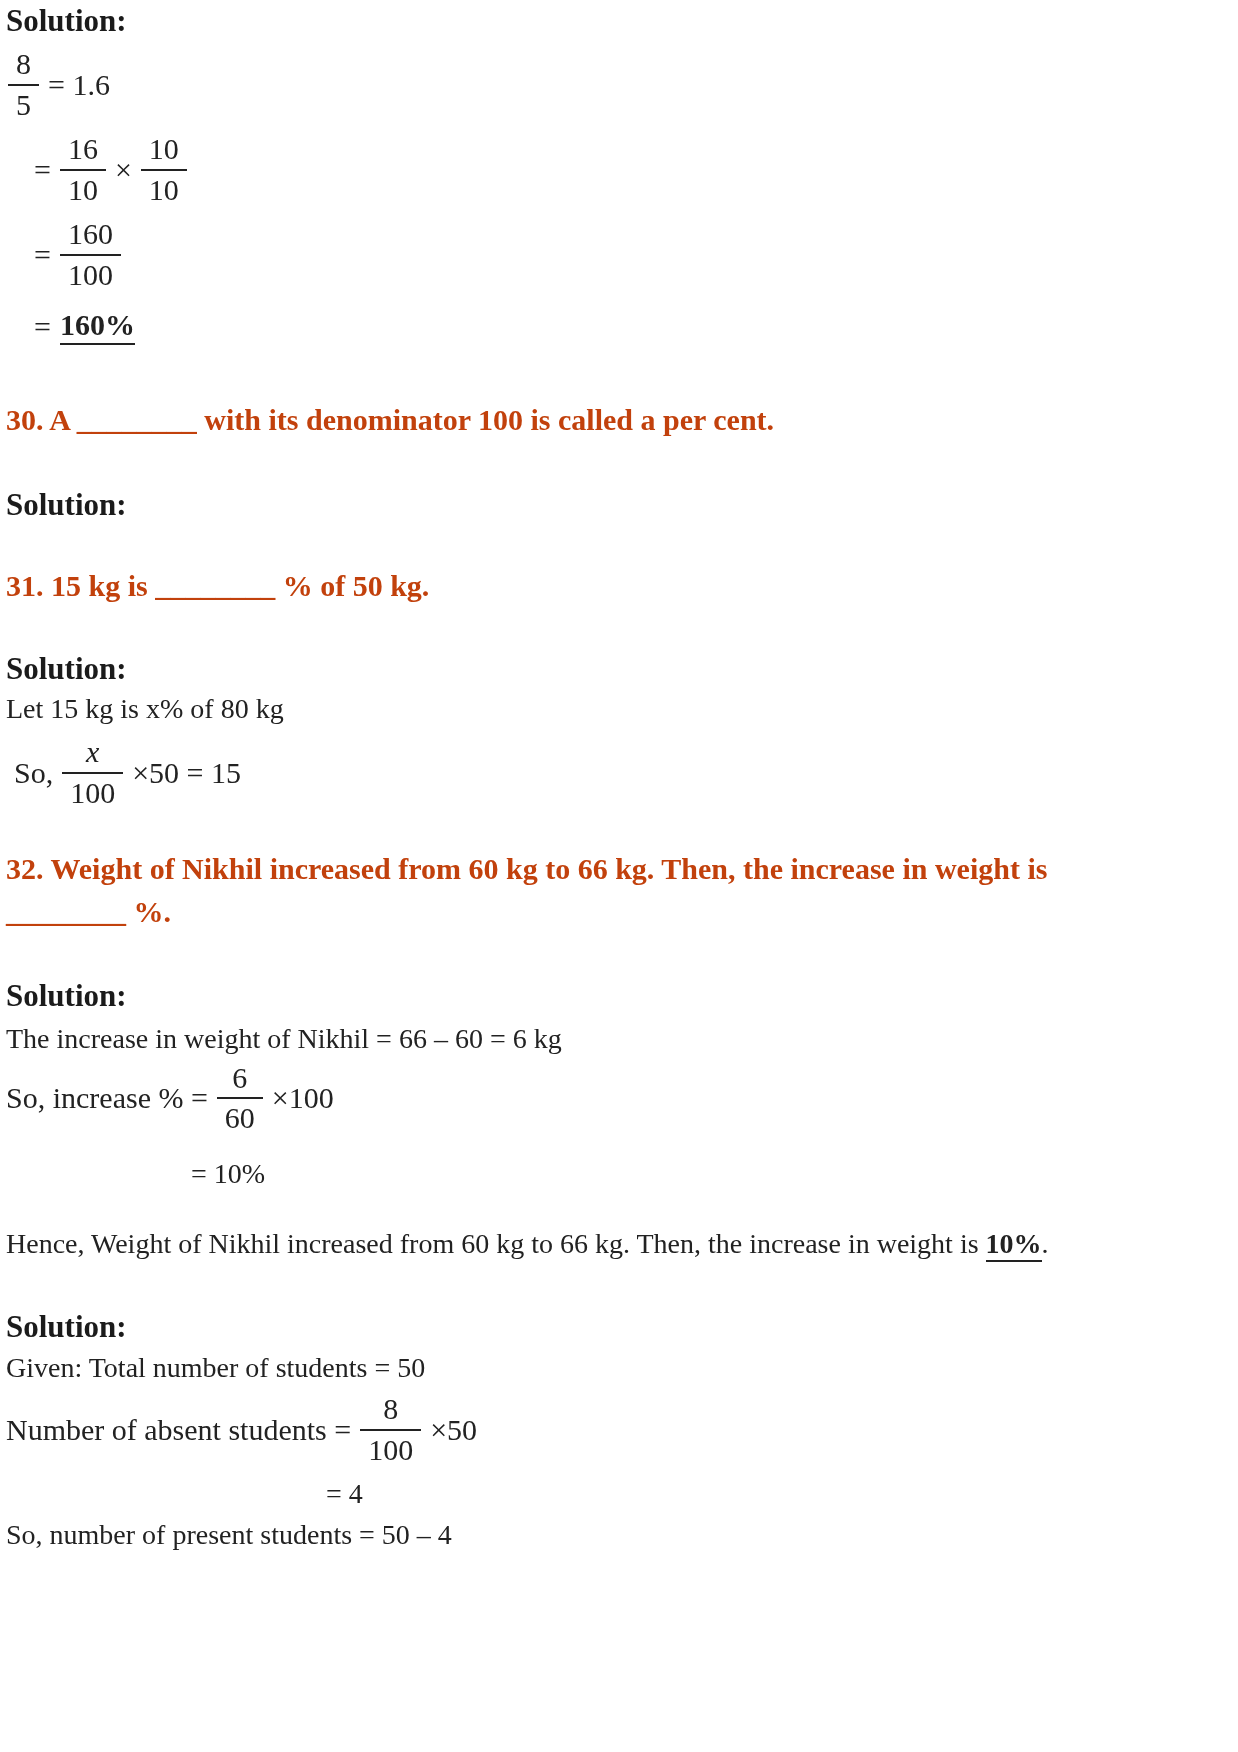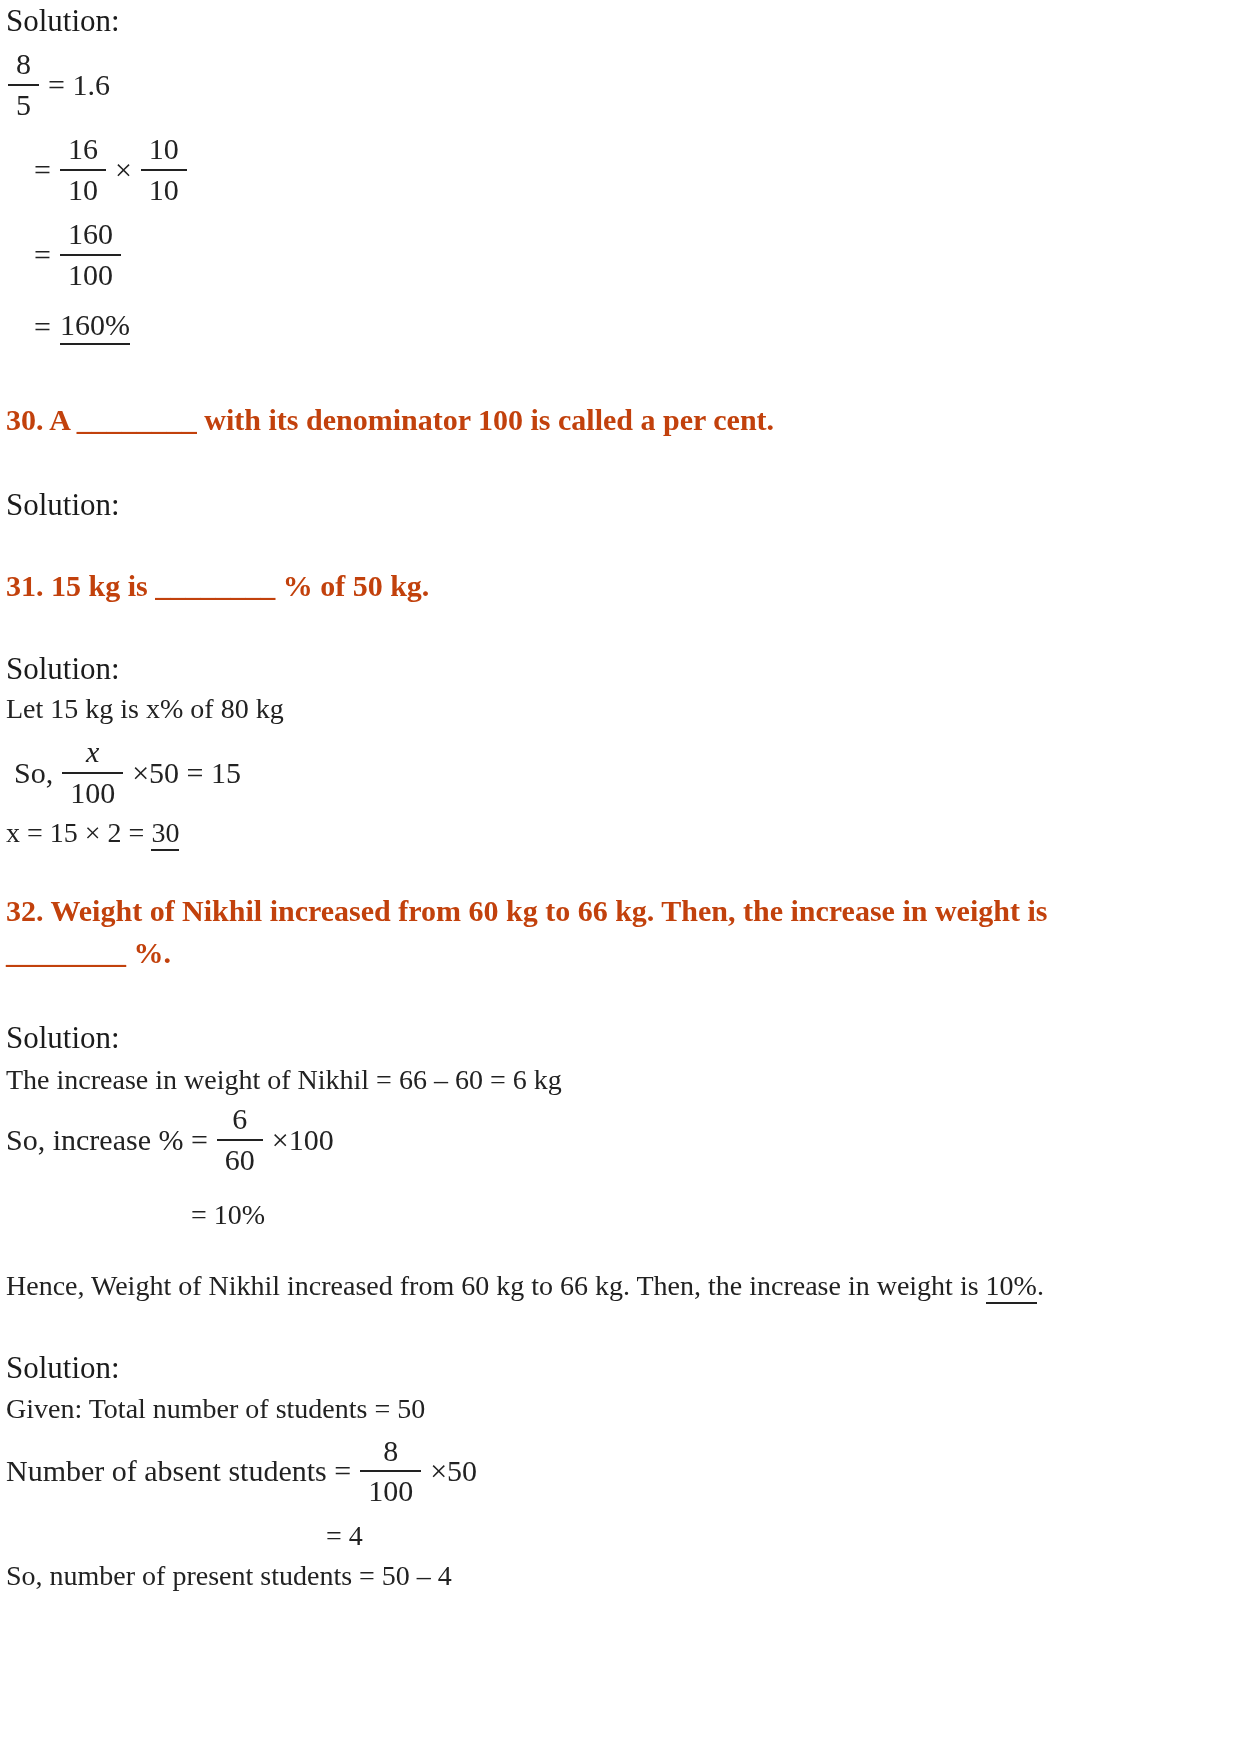--- a/index.html
+++ b/index.html
@@ -6,21 +6,21 @@
   body {
     width:1238px; height:1752px;
     background:#ffffff;
     color:#222222;
     font-family:"Liberation Serif","DejaVu Serif",serif;
     overflow:hidden;
   }
   .page { padding:2px 8px 0 6px; }
 
   .sol {
-    font-size:31px; font-weight:normal; color:#1b1b1b;
+    font-size:31px; font-weight:bold; color:#1b1b1b;
     line-height:1.2; margin:0;
   }
   .q {
     font-size:30px; font-weight:bold; color:#c2410c;
     line-height:1.42; margin:0; max-width:1105px;
   }
   .body-line {
     font-size:28px; line-height:1.3; margin:0;
   }
   .nowrap { white-space:nowrap; }
@@ -30,21 +30,21 @@
     display:flex; align-items:center; gap:9px;
   }
   .frac {
     display:inline-block; text-align:center; vertical-align:middle;
   }
   .frac .num { display:block; line-height:1.15; padding:0 8px 2px; }
   .frac .den { display:block; line-height:1.15; padding:2px 8px 0;
                border-top:2.5px solid #222222; }
   .it { font-style:italic; }
 
-  .u { border-bottom:2.5px solid #222222; padding-bottom:1px; }
+  .u { border-bottom:2.5px solid #222222; padding-bottom:1px;font-weight:bold; }
 </style>
 </head>
 <body>
 
 <div class="page">
 
   <h2 class="sol">Solution:</h2>
 
   <div class="math" style="margin:8px 0 0 2px">
     <span class="frac">
@@ -87,23 +87,20 @@
   <h2 class="sol" style="margin-top:42px">Solution:</h2>
   <div class="body-line" style="margin-top:4px">Let 15 kg is x% of 80 kg</div>
   <div class="math" style="margin:8px 0 0 8px">
     <span>So,</span>
     <span class="frac">
       <span class="num it">x</span>
       <span class="den">100</span>
     </span>
     <span>×50 = 15</span>
   </div>
-  <div class="body-line" style="margin-top:5px">
-    <span>x = 15 × 2 = </span><span class="u">30</span>
-  </div>
 
   <div class="q" style="margin-top:38px">32. Weight of Nikhil increased from 60 kg to 66 kg. Then, the increase in weight is ________ %.</div>
   <h2 class="sol" style="margin-top:44px">Solution:</h2>
   <div class="body-line" style="margin-top:6px">The increase in weight of Nikhil = 66 – 60 = 6 kg</div>
   <div class="math" style="margin:4px 0 0 0">
     <span>So, increase % =</span>
     <span class="frac">
       <span class="num">6</span>
       <span class="den">60</span>
     </span>

